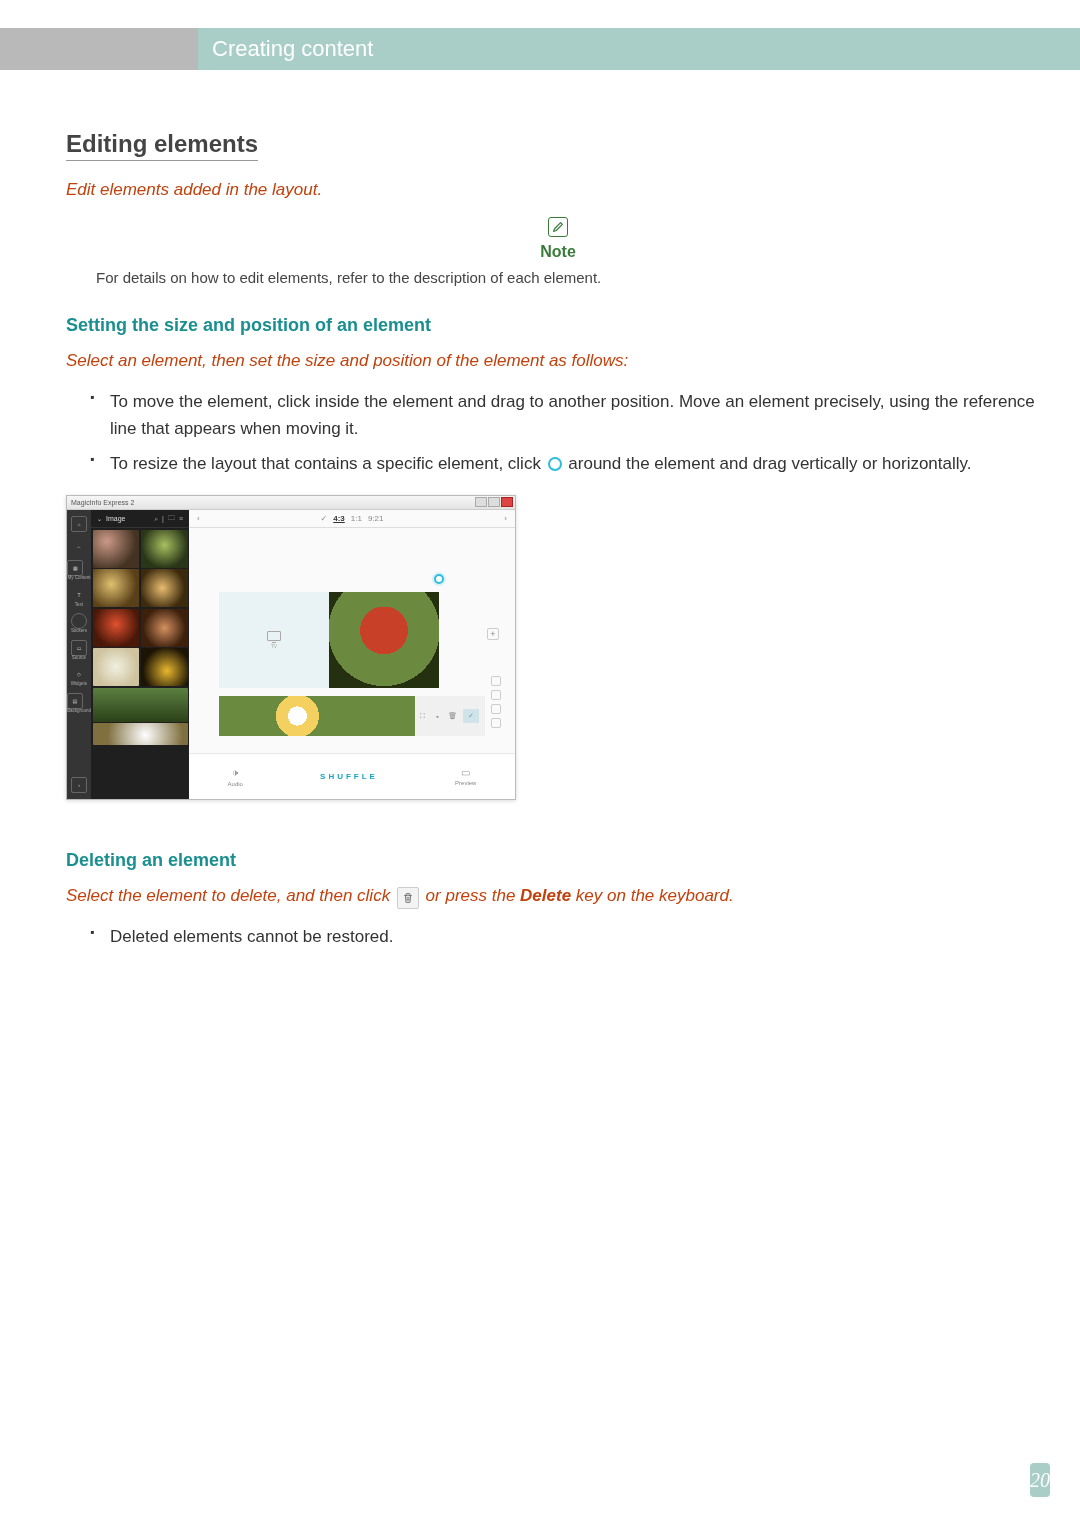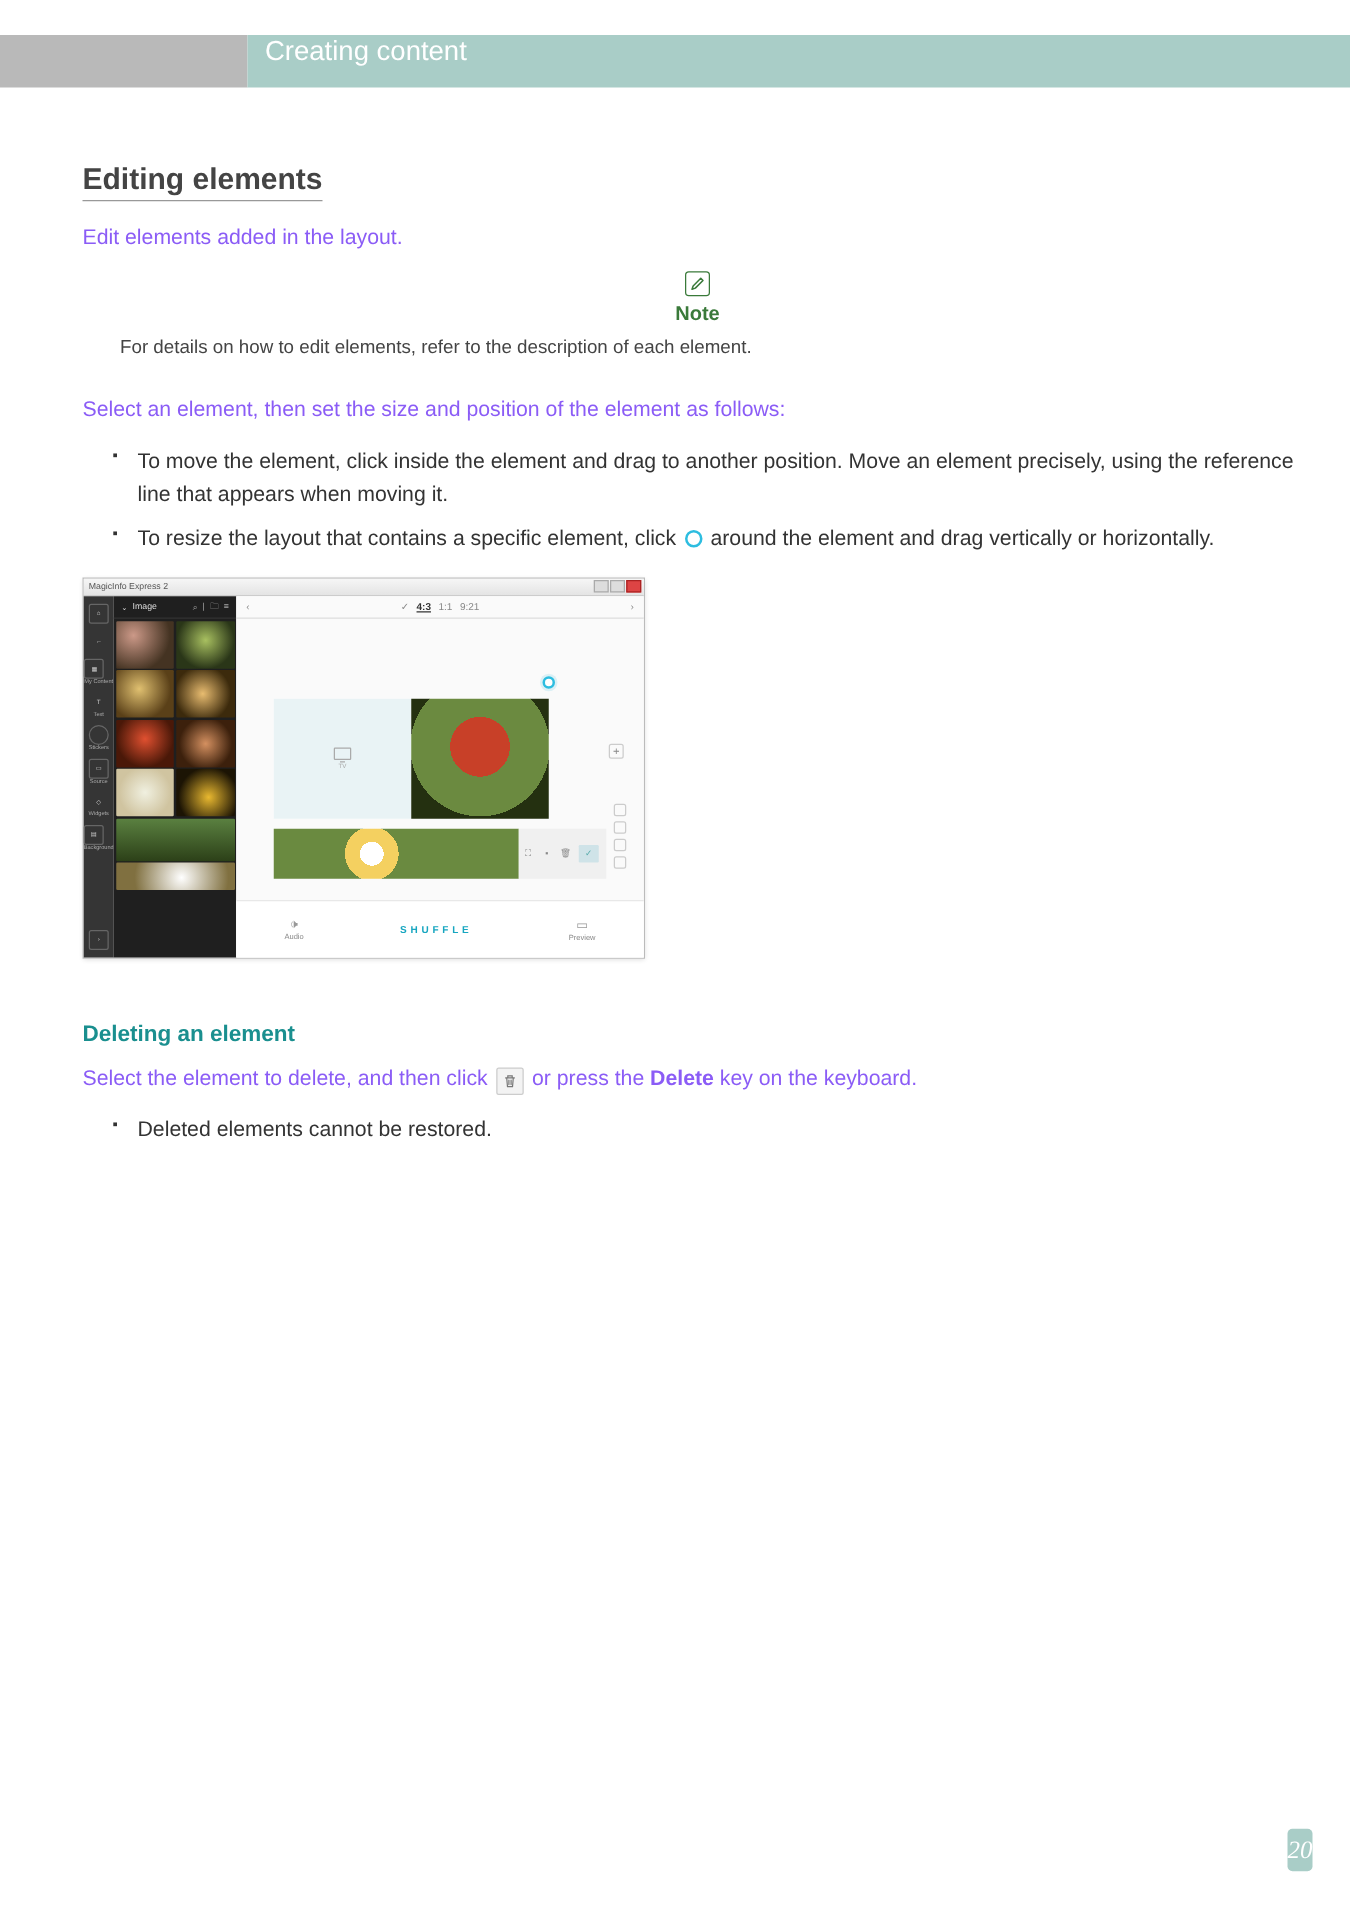--- a/index.html
+++ b/index.html
@@ -21,20 +21,21 @@
   .header-gray {
     position: absolute;
     left: 0; top: 0; width: 198px; height: 42px;
     background: #b9b9b9;
   }
   .header-teal {
     position: absolute;
     left: 198px; top: 0; right: 0; height: 42px;
     background: #a9cdc7;
     display: flex;
+    align-items: center;
     padding-left: 14px;
   }
   .header-teal span {
     color: #fff;
     font-size: 22px;
     font-weight: 400;
   }
   .content {
     position: absolute;
     top: 130px;
@@ -45,23 +46,24 @@
     font-size: 24px;
     font-weight: 700;
     color: #444;
     border-bottom: 1px solid #999;
     display: inline-block;
     padding-bottom: 2px;
     margin-bottom: 16px;
   }
   .body-text {
     font-size: 17px;
-    color: #8b5cf6;
+    color: #c2410c;
     line-height: 1.5;
     margin-bottom: 14px;
+    font-style: italic;
   }
   .note-block {
     margin-top: 8px;
     margin-bottom: 26px;
   }
   .note-head {
     display: flex;
     align-items: center;
     gap: 6px;
     margin-bottom: 6px;
@@ -360,20 +362,21 @@
       <span class="note-icon">
         <svg viewBox="0 0 16 16">
             <path d="M3 13l1-3 7-7 2 2-7 7-3 1z" fill="none" stroke="#3a7a3a" stroke-width="1.4" stroke-linejoin="round"></path>
           </svg>
       </span>
       <span class="note-label">Note</span>
     </div>
     <div class="note-text">For details on how to edit elements, refer to the description of each element.</div>
   </div>
 
+  <div class="h-sub">Setting the size and position of an element</div>
   <div class="body-text">Select an element, then set the size and position of the element as follows:</div>
 
   <ul class="bullets">
     <li>To move the element, click inside the element and drag to another position. Move an element precisely, using the reference line that appears when moving it.</li>
     <li>
       <span>To resize the layout that contains a specific element, click </span><span class="inline-circle"></span><span> around the element and drag vertically or horizontally.</span>
     </li>
   </ul>
 
   

